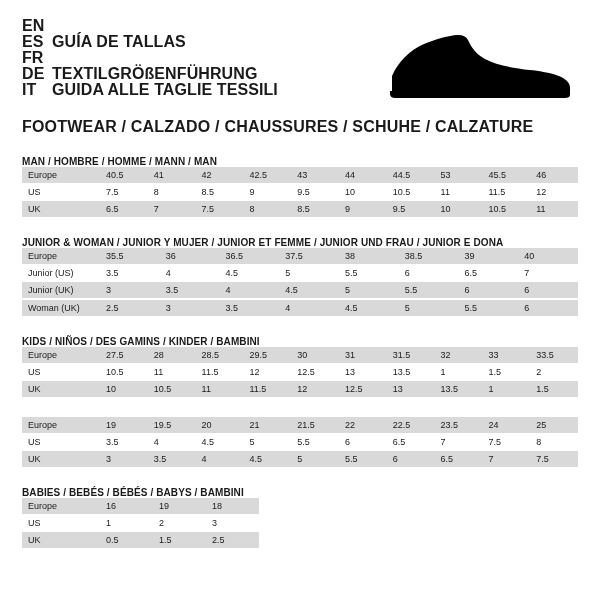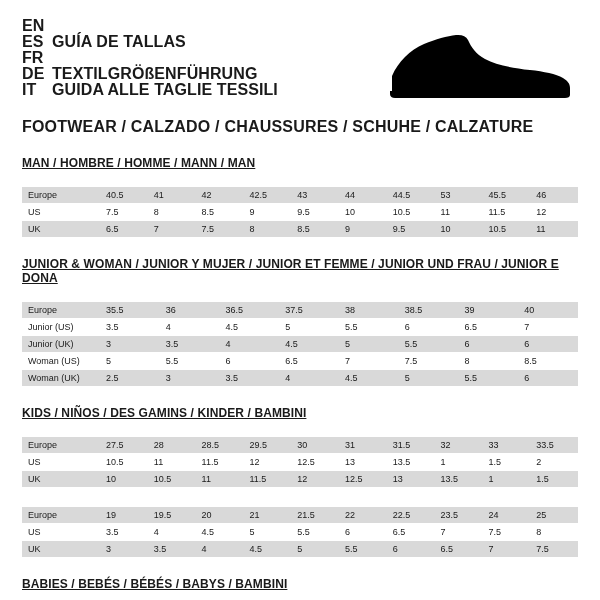--- a/index.html
+++ b/index.html
@@ -60,25 +60,24 @@
     font-weight: bold;
     letter-spacing: 0.2px;
     margin-top: 14px;
   }
 
   
   .group {
     margin-top: 20px;
   }
   .group-title {
-    font-size: 12px;
+    font-size: 10px;
     font-weight: bold;
     letter-spacing: 0.1px;
-    padding-bottom: 17px;
-    text-decoration: underline;
+    padding-bottom: 0;
   }
   table.size-table {
     border-collapse: collapse;
     width: 100%;
     table-layout: fixed;
     font-size: 9px;
   }
   table.size-table td {
     height: 16px;
     padding: 0 0 0 6px;
@@ -251,31 +250,20 @@
               <td>4</td>
               <td>4.5</td>
               <td>5</td>
               <td>5.5</td>
               <td>6</td>
               <td>6</td>
             </tr>
             <tr>
               <td colspan="9" style="height: 1px; padding: 0px; background: rgb(255, 255, 255);"></td>
             </tr>
-            <tr class="white">
-              <td class="label">Woman (US)</td>
-              <td>5</td>
-              <td>5.5</td>
-              <td>6</td>
-              <td>6.5</td>
-              <td>7</td>
-              <td>7.5</td>
-              <td>8</td>
-              <td>8.5</td>
-            </tr>
             <tr>
               <td colspan="9" style="height: 1px; padding: 0px; background: rgb(255, 255, 255);"></td>
             </tr>
             <tr class="shaded">
               <td class="label">Woman (UK)</td>
               <td>2.5</td>
               <td>3</td>
               <td>3.5</td>
               <td>4</td>
               <td>4.5</td>

